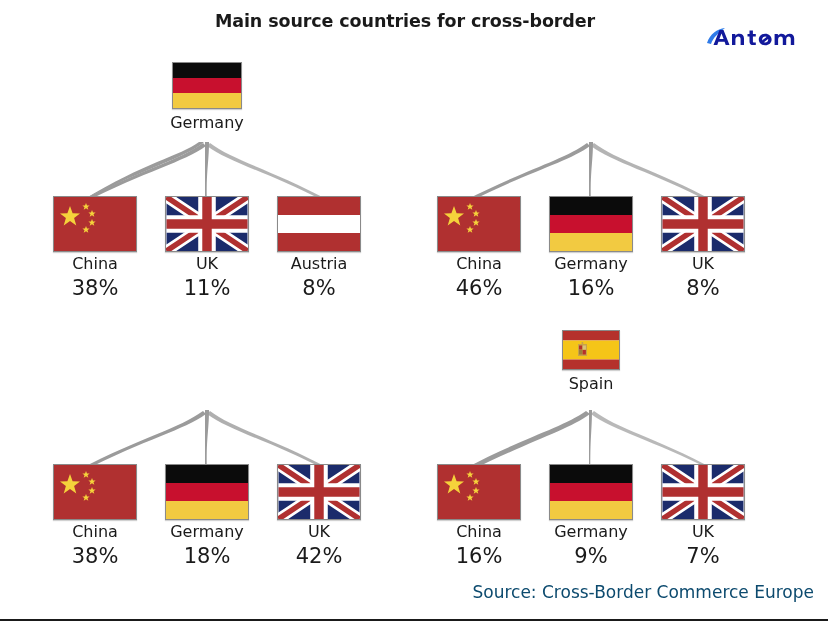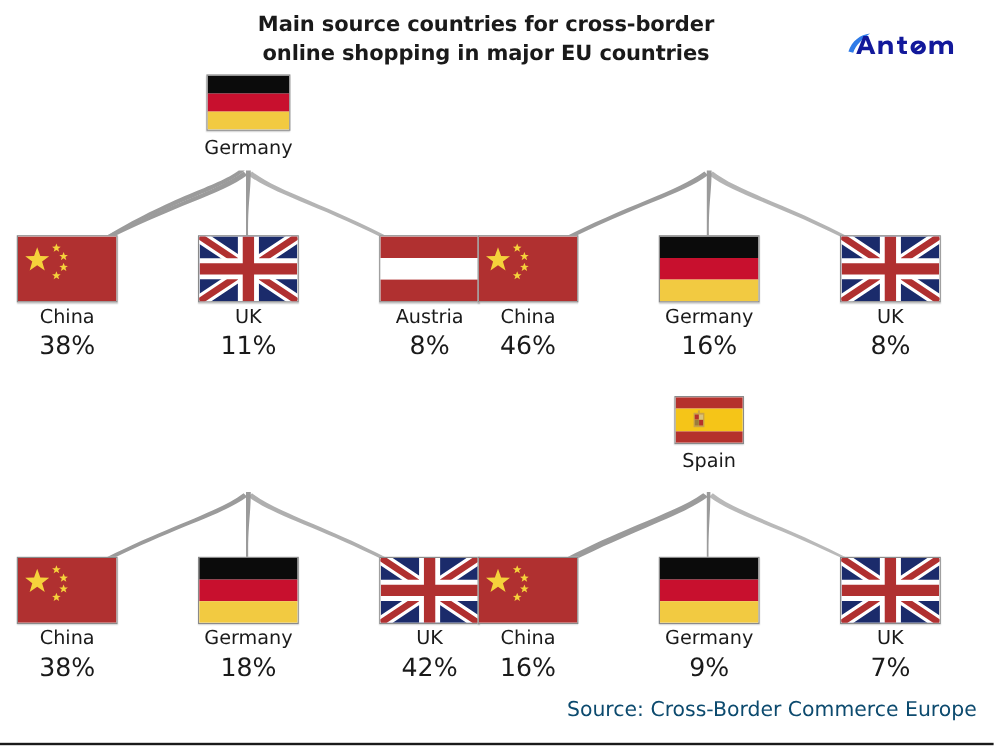--- a/index.html
+++ b/index.html
@@ -95,22 +95,21 @@
     height: 64px;
   }
 
   
   .children {
     position: absolute;
     left: 0;
     top: 138px;
     width: 414px;
     display: flex;
-    justify-content: space-between;
-    gap: 16px;
+    justify-content: center;
   }
   .child {
     width: 112px;
     display: flex;
     flex-direction: column;
     align-items: center;
   }
   .child-flag-wrap {
     height: 48px;
     display: flex;
@@ -156,21 +155,20 @@
   }
 </style>
 </head>
 <body>
 
 <div id="infographic">
 
   <div class="header">
     <div class="title">
       <span class="line">Main source countries for cross-border</span>
-      <span class="line">online shopping in major EU countries</span>
     </div>
 
     <div class="logo">
       <svg width="108" height="28" viewBox="0 0 108 28">
 
         <path d="M3 20 C 6 11, 13 6, 21 5 C 14 10, 9 15, 7 21 Z" fill="#2F7BE8"></path>
 
         <path d="M9.5 22 L 15.5 7 L 19.5 7 L 25.5 22 L 21.7 22 L 20.6 18.8 L 14.4 18.8 L 13.3 22 Z
                  M 15.4 15.9 L 19.6 15.9 L 17.5 10.4 Z" fill="#12199B"></path>
 

